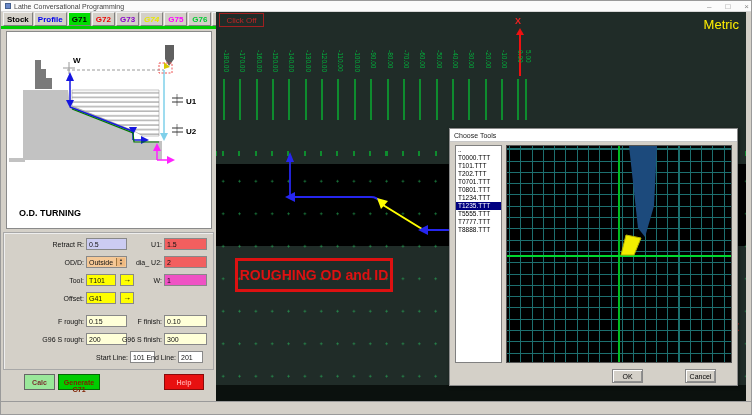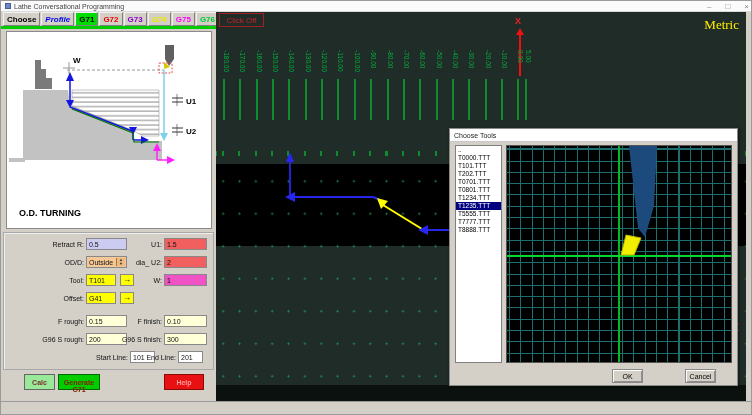--- a/index.html
+++ b/index.html
@@ -35,21 +35,21 @@
 
   .actbtn { position:absolute; height:16px; font-size:7px; font-weight:bold; text-align:center; border:1px solid #666; padding-top:4px; cursor:default; }
   .btn-calc { left:23px; top:362px; width:31px; background:#9ae89a; color:#7a3030; }
   .btn-gen  { left:57px; top:362px; width:42px; background:#00cc00; color:#802000; border-color:#056605; }
   .btn-help { left:163px; top:362px; width:40px; background:#e81010; color:#ff9a9a; border-color:#8a0a0a; }
 
   
   .plot { position:absolute; left:215px; top:11px; width:530px; height:389px; background:#202c28; overflow:hidden; }
   .gridoff { position:absolute; left:3px; top:1px; width:45px; height:14px; border:1px solid #a02020; color:#c02525; font-size:8px; text-align:center; padding-top:2px; cursor:default; }
   .readout { position:absolute; left:83px; top:4px; display:flex; gap:12px; font-size:8px; font-weight:bold; color:#00cc44; }
-  .metric { position:absolute; right:7px; top:5px; font-size:13px; color:#ffee00;font-family:Liberation Serif, serif; }
+  .metric { position:absolute; right:7px; top:5px; font-size:13px; color:#ffee00; }
   .xlabel { position:absolute; left:299px; top:4px; color:#ee2222; font-size:9px; font-weight:bold; }
   .xhead { position:absolute; left:300px; top:16px; width:0; height:0; border-left:4px solid transparent; border-right:4px solid transparent; border-bottom:7px solid #ee1111; }
   .xstem { position:absolute; left:303px; top:22px; width:2px; height:42px; background:#ee1111; }
   .zlabel { position:absolute; left:517px; top:310px; color:#dd2222; font-size:10px; font-weight:bold; }
   .tickline { position:absolute; top:67px; width:2px; height:41px; background:#0e8c2e; }
   .ticklabel { position:absolute; top:38px; font-size:6.5px; color:#00b43c; white-space:nowrap; transform:rotate(90deg); transform-origin:0 0; letter-spacing:0; }
   .dashrow { position:absolute; left:0; top:139px; width:530px; height:5px; background-image:repeating-linear-gradient(90deg,#0e8c2e 0 2px,transparent 2px 16.35px); background-position-x:6px; }
   .band { position:absolute; left:0; top:152px; width:530px; height:82px; background:#000; }
   .dots { position:absolute; left:0; top:160px; width:530px; height:210px; background-image:radial-gradient(circle,rgba(40,190,95,.65) .8px,transparent 1.3px); background-size:16.35px 32.5px; background-position:-1px -7px; }
   .pathsvg { position:absolute; left:0; top:0; pointer-events:none; }
@@ -86,22 +86,22 @@
     <div class="tb-title">Lathe Conversational Programming</div>
     <div class="tb-ctrls">
       <div class="tb-btn">–</div>
       <div class="tb-btn">□</div>
       <div class="tb-btn">×</div>
     </div>
   </div>
 
   <div class="leftpanel">
     <div class="tabbar" id="tabbar">
-        <span class="tab" style="color: rgb(0, 0, 0);">Choose</span>
-        <span class="tab" style="color: rgb(0, 0, 238); font-style: italic;">Profile</span>
+        <span class="tab" style="color: rgb(0, 0, 0);">Stock</span>
+        <span class="tab" style="color: rgb(0, 0, 238); ">Profile</span>
         <span class="tab" style="color: rgb(0, 0, 0); background: rgb(0, 221, 0);">G71</span>
         <span class="tab" style="color: rgb(238, 0, 0);">G72</span>
         <span class="tab" style="color: rgb(136, 0, 204);">G73</span>
         <span class="tab" style="color: rgb(232, 232, 0); font-style: italic;">G74</span>
         <span class="tab" style="color: rgb(255, 0, 255);">G75</span>
         <span class="tab" style="color: rgb(0, 204, 51);">G76</span>
         <span class="tab" style="color: rgb(0, 0, 0);">DXF</span>
         <span class="tab" style="color: rgb(0, 0, 0);">Edit</span>
       </div>
     <div class="greenline"></div>
@@ -269,20 +269,21 @@
       <polygon points="74,140 70,150 78,150" fill="#2626ee"></polygon>
       <line x1="74" y1="147" x2="74" y2="185" stroke="#2626ee" stroke-width="1.8"></line>
       <polygon points="69,185 79,180 79,190" fill="#2626ee"></polygon>
       <path d="M77,185 L155,185 Q161,185 164,190" fill="none" stroke="#2626ee" stroke-width="1.8"></path>
       <polygon points="161,186 172,189 165,197" fill="#ffff00"></polygon>
       <line x1="167" y1="193" x2="206" y2="217" stroke="#ffff00" stroke-width="2"></line>
       <polygon points="202,218 212,213 212,223" fill="#2626ee"></polygon>
       <line x1="210" y1="218" x2="248" y2="218" stroke="#2626ee" stroke-width="1.8"></line>
     </svg>
 
+    <div class="rough">ROUGHING OD and ID</div>
     <div class="zlabel">Z</div>
 
     <div class="statusbar"></div>
   </div>
 
   <div class="dialog">
     <div class="dlg-title">Choose Tools</div>
     <div class="dlg-list" id="toollist">
         <div class="dlg-item">..</div>
         <div class="dlg-item">T0000.TTT</div>

